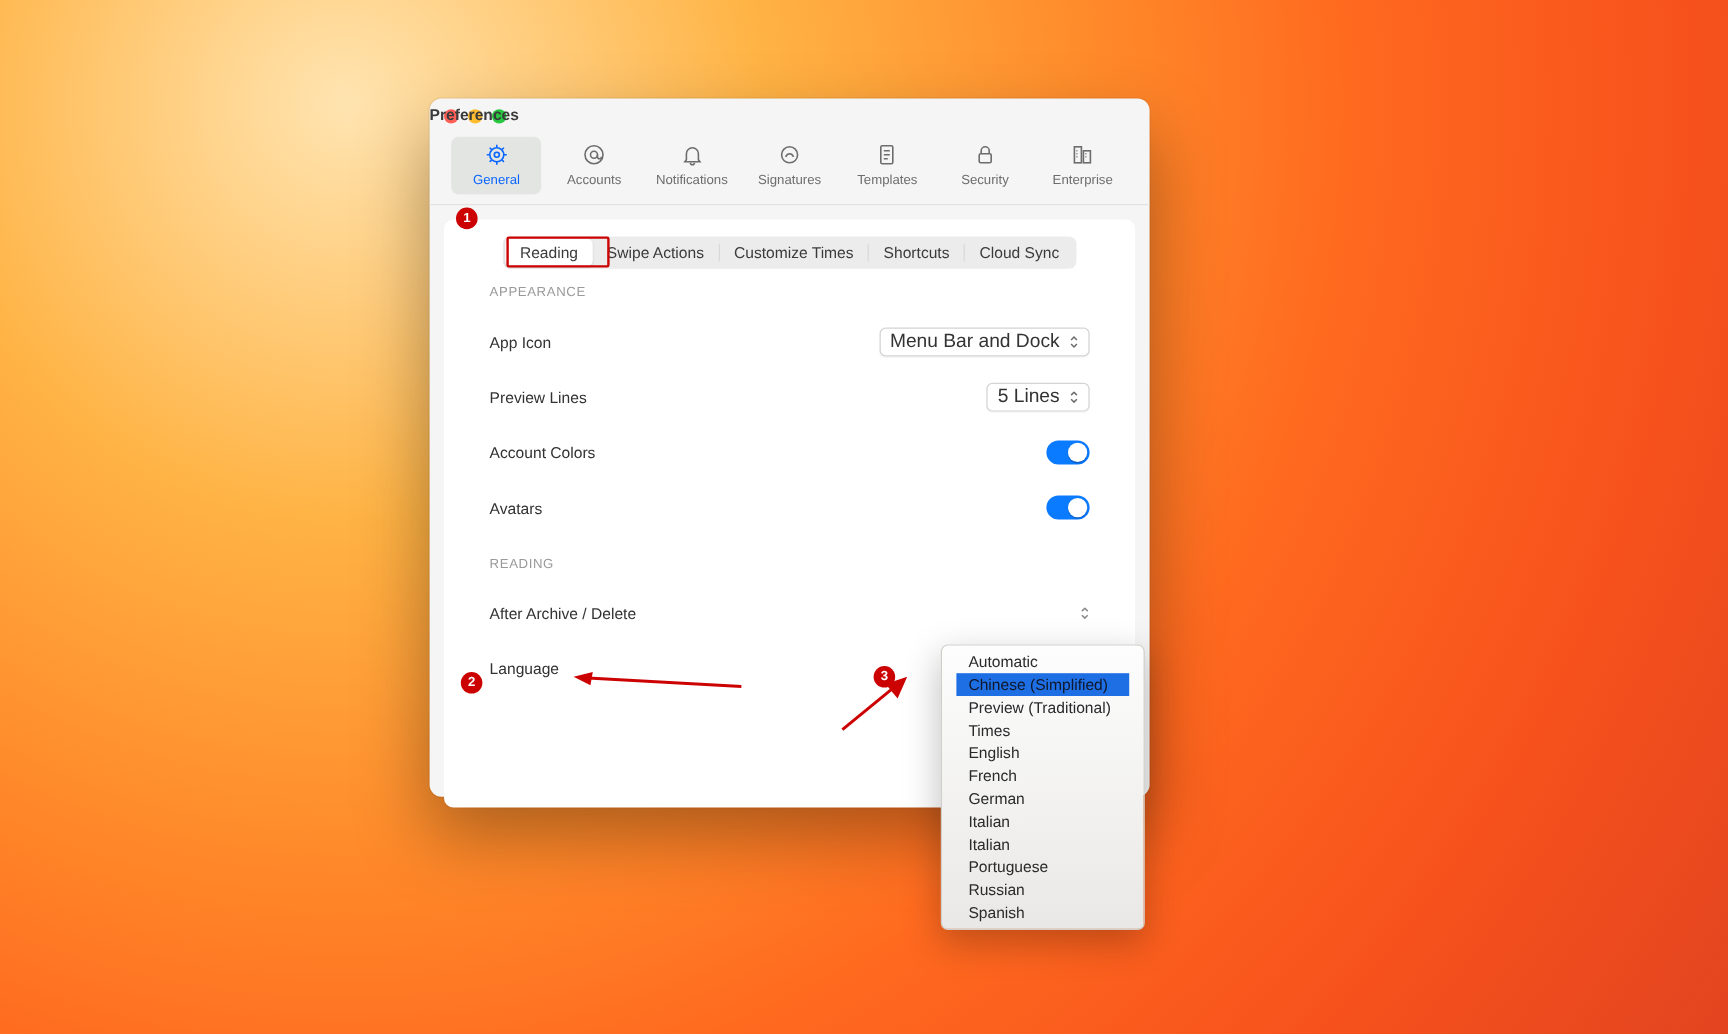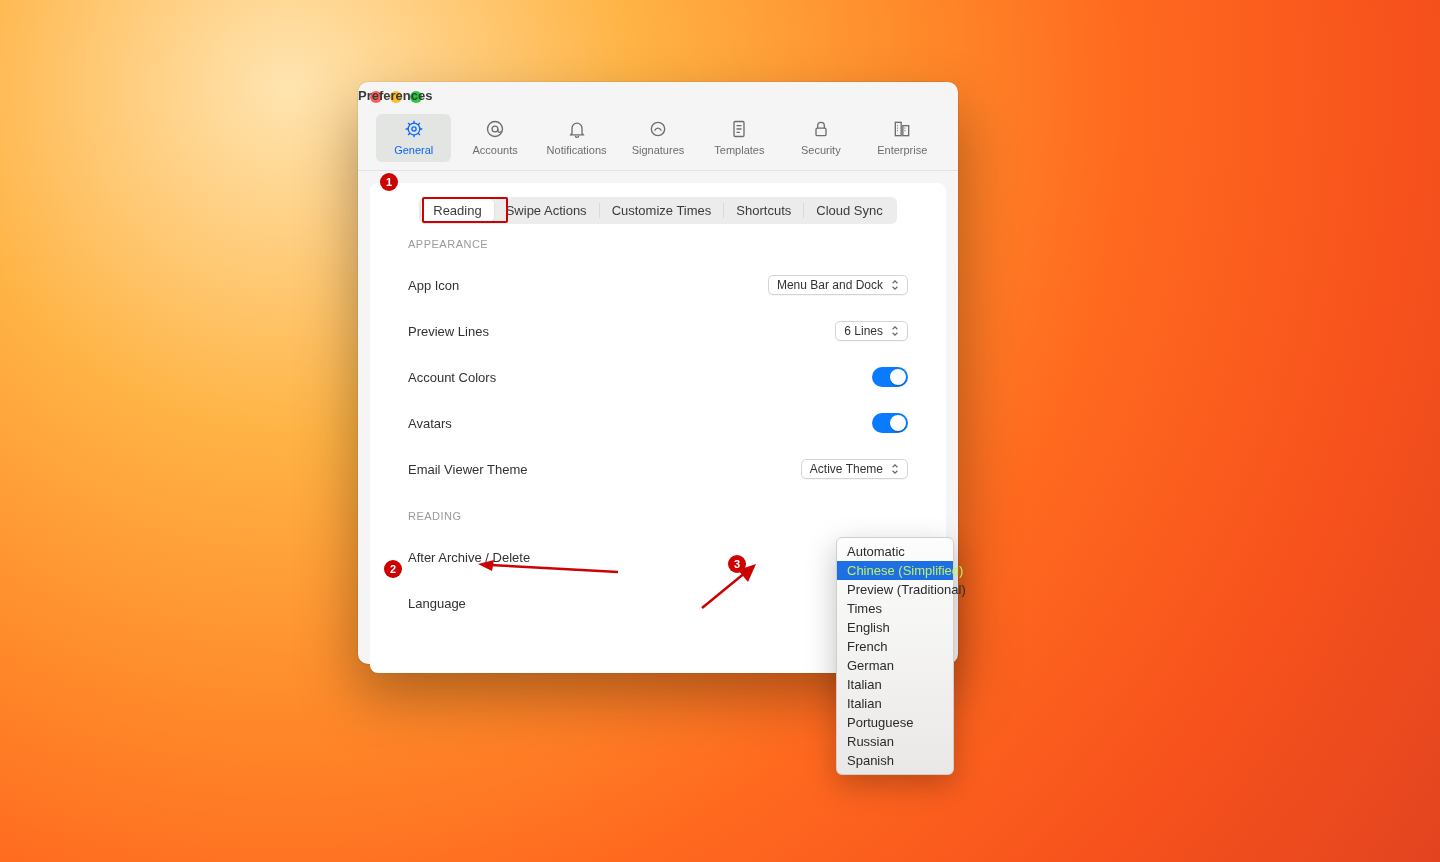--- a/index.html
+++ b/index.html
@@ -65,41 +65,41 @@
   .section-header { font-size:11px; letter-spacing:0.5px; color:#9a9a9a; font-weight:500; margin: 2px 0 12px 0; }
   
   .row { display:flex; align-items:center; justify-content:space-between; height:46px; }
   .row .row-label { font-size:13px; color:#323232; }
   
   .slider { position:relative; width:152px; height:20px; }
   .slider .track { position:absolute; left:0; right:0; top:9px; height:3px; background:#d7d7d7; border-radius:2px; }
   .slider .tick { position:absolute; top:6px; width:1px; height:9px; background:#cfcfcf; }
   .slider .thumb { position:absolute; top:2px; width:8px; height:18px; background:#ffffff; border:1px solid #cfcfcf; border-radius:3px; box-shadow:0 1px 2px rgba(0,0,0,0.2); }
   
-  .popup-btn { display:inline-flex; align-items:center; gap:6px; background:#ffffff; border:1px solid #d4d4d4; border-radius:5px; font-size:12px; color:#333; padding:2px 6px 2px 8px; cursor:pointer; box-shadow: 0 1px 1px rgba(0,0,0,0.04);}
+  .popup-btn { display:inline-flex; align-items:center; gap:6px; background:#ffffff; border:1px solid #d4d4d4; border-radius:5px; font-size:16px; color:#333; padding:2px 6px 2px 8px; cursor:pointer; box-shadow: 0 1px 1px rgba(0,0,0,0.04);}
   .popup-btn .chev { width:12px; height:14px; display:flex; flex-direction:column; align-items:center; justify-content:center; gap:0; color:#6c6c6c; }
   .popup-btn .chev svg { width:8px; height:5px; stroke:currentColor; fill:none; stroke-width:1.6; }
   
   .switch { position:relative; width:36px; height:20px; background:#0a7aff; border-radius:20px; cursor:pointer; }
   .switch .knob { position:absolute; right:2px; top:2px; width:16px; height:16px; background:#fff; border-radius:50%; box-shadow:0 1px 1px rgba(0,0,0,0.25);}
   
   .menu {
     position:absolute;
     right: -8px;
     top: 354px;
-    width:118px;
+    width:170px;
     background: linear-gradient(#fdfdfd, #e9e8e6);
     border:1px solid #cfcec9;
     border-radius:6px;
     box-shadow: 0 10px 30px rgba(0,0,0,0.25);
-    padding:4px 0;
+    padding:4px 12px;
     z-index: 20;
   }
   .menu-item { font-size:13px; color:#2a2a2a; padding:2px 10px; cursor:pointer; white-space:nowrap; }
-  .menu-item.highlight { background:#1f6fe4; color:#bef264; }
+  .menu-item.highlight { background:#1f6fe4; color:#0f172a; }
   
   .annot-badge { position:absolute; width:18px; height:18px; background:#cc0202; color:#fff; border-radius:50%; font-size:11px; font-weight:700; display:flex; align-items:center; justify-content:center; z-index:30; }
   .annot-box { position:absolute; border:2.5px solid #cc0202; border-radius:2px; z-index:29; pointer-events:none; }
   .arrow-svg { position:absolute; z-index:28; pointer-events:none; }
 </style>
 </head>
 <body>
 
 <div class="window">
 
@@ -211,21 +211,21 @@
           <svg viewBox="0 0 10 6">
               <path d="M2 2l3 3 3-3"></path>
             </svg>
         </span>
       </div>
     </div>
 
     <div class="row">
       <span class="row-label">Preview Lines</span>
       <div class="popup-btn">
-        <span>6 Lines</span>
+        <span>5 Lines</span>
         <span class="chev">
           <svg viewBox="0 0 10 6">
               <path d="M2 4l3-3 3 3"></path>
             </svg>
           <svg viewBox="0 0 10 6">
               <path d="M2 2l3 3 3-3"></path>
             </svg>
         </span>
       </div>
     </div>
@@ -237,34 +237,20 @@
         </div>
     </div>
 
     <div class="row">
       <span class="row-label">Avatars</span>
       <div class="switch">
           <div class="knob"></div>
         </div>
     </div>
 
-    <div class="row">
-      <span class="row-label">Email Viewer Theme</span>
-      <div class="popup-btn">
-        <span>Active Theme</span>
-        <span class="chev">
-          <svg viewBox="0 0 10 6">
-              <path d="M2 4l3-3 3 3"></path>
-            </svg>
-          <svg viewBox="0 0 10 6">
-              <path d="M2 2l3 3 3-3"></path>
-            </svg>
-        </span>
-      </div>
-    </div>
 
     <div class="section-header" style="margin-top:18px">READING</div>
 
     <div class="row">
       <span class="row-label">After Archive / Delete</span>
       <span class="chev" style="display:flex;flex-direction:column;color:#8a8a8a;">
         <svg viewBox="0 0 10 6" style="width:8px;height:5px;stroke:currentColor;fill:none;stroke-width:1.6">
             <path d="M2 4l3-3 3 3"></path>
           </svg>
         <svg viewBox="0 0 10 6" style="width:8px;height:5px;stroke:currentColor;fill:none;stroke-width:1.6">

